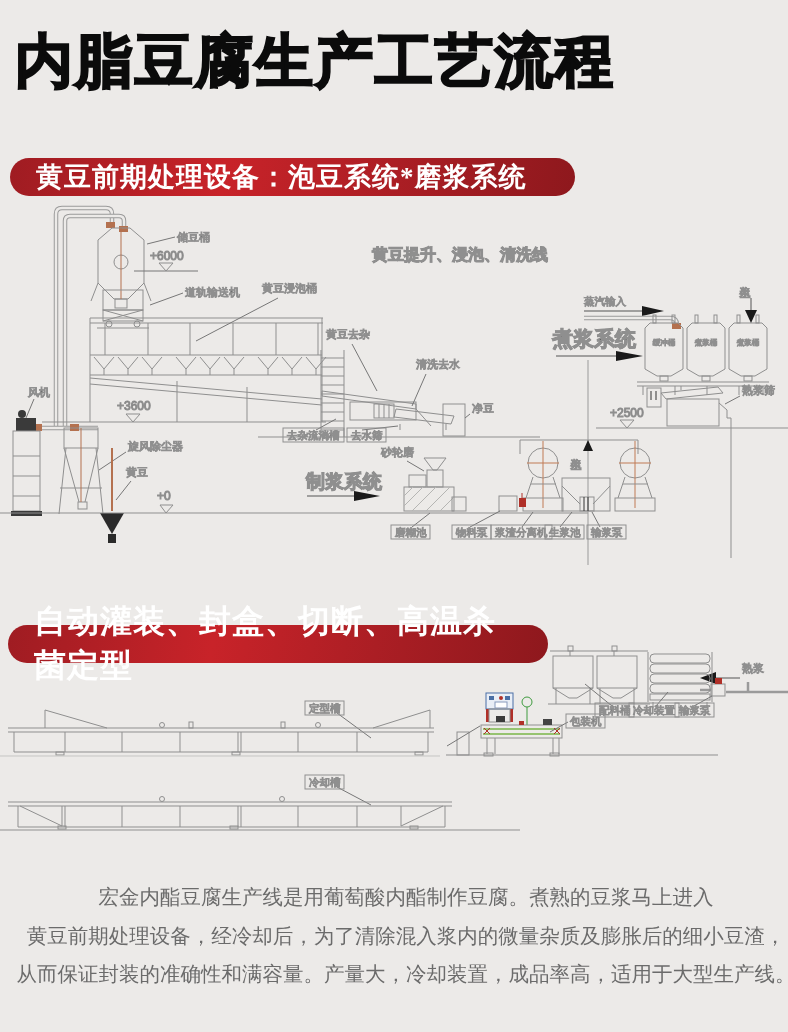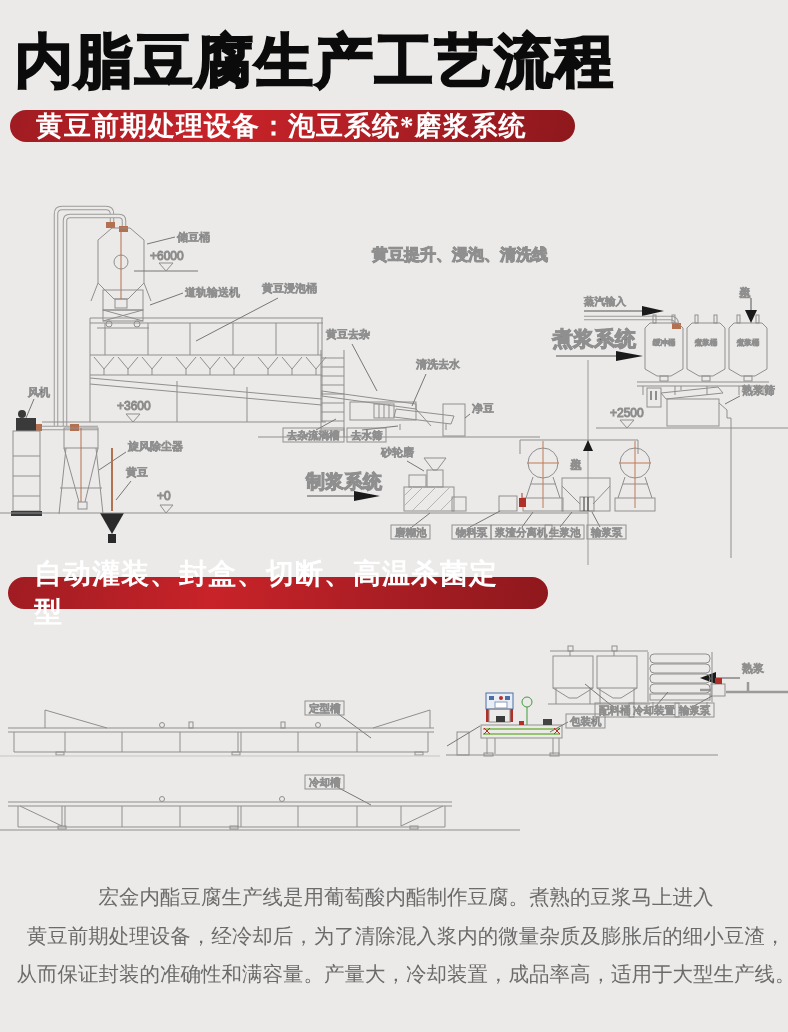--- a/index.html
+++ b/index.html
@@ -1,26 +1,26 @@
 <!DOCTYPE html>
 <html><head>
 <meta charset="utf-8">
 <style>
   html,body{margin:0;padding:0;}
   .page{position:relative;width:788px;height:1032px;background:#eceae8;overflow:hidden;
         font-family:"Liberation Sans",sans-serif;}
   .title{position:absolute;top:8px;left:0;width:100%;margin:15px;text-align:left;
          font-family:"DejaVu Sans",sans-serif;font-size:58px;font-weight:900;
          letter-spacing:2px;color:#0b0b0b;-webkit-text-stroke:2.2px #0b0b0b;}
-  .banner{position:absolute;height:32px;border-radius:25px;
+  .banner{position:absolute;height:38px;border-radius:25px;
           background:linear-gradient(100deg,#9f1c22 0%,#c82329 38%,#ab1e24 68%,#8e181d 100%);
           color:#fff;font-family:"Liberation Serif",serif;font-size:27px;font-weight:bold;
-          display:flex;align-items:center;padding:0 26px;box-sizing:border-box;letter-spacing:1px;}
+          display:flex;align-items:center;padding:0 26px;box-sizing:border-box;letter-spacing:1px;margin-top:48px;}
   .banner1{top:110px;left:10px;width:565px;}
-  .banner2{top:577px;left:8px;width:540px;font-size:28px;}
+  .banner2{top:577px;left:8px;width:540px;font-size:32px;}
   svg{position:absolute;left:0;}
   .dia1{top:178px;}
   .dia2{top:638px;}
   .lb{font-size:11px;fill:#3d3d3d;font-family:"Liberation Sans",sans-serif;}
   .lbs{font-size:10.5px;fill:#3d3d3d;font-family:"Liberation Sans",sans-serif;}
   .tanklb{font-size:7.5px;fill:#3d3d3d;text-anchor:middle;font-family:"Liberation Sans",sans-serif;}
   .elev{font-size:12px;fill:#3d3d3d;font-family:"Liberation Sans",sans-serif;}
   .hd{font-weight:bold;fill:#161616;font-family:"Liberation Sans",sans-serif;}
   .vert{writing-mode:vertical-rl;}
   .desc{position:absolute;top:878px;left:12px;width:100%;text-align:center;

